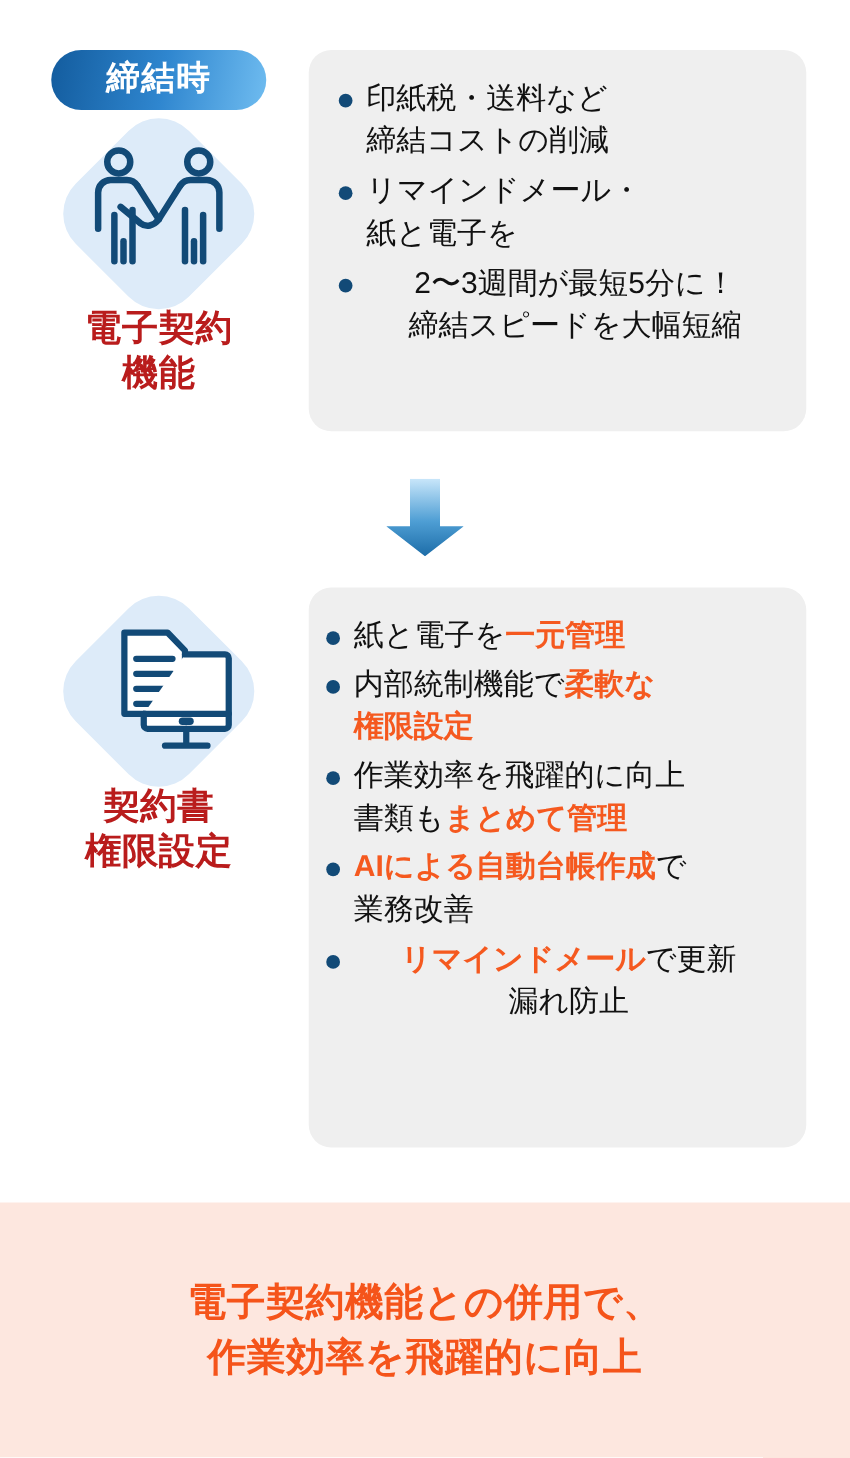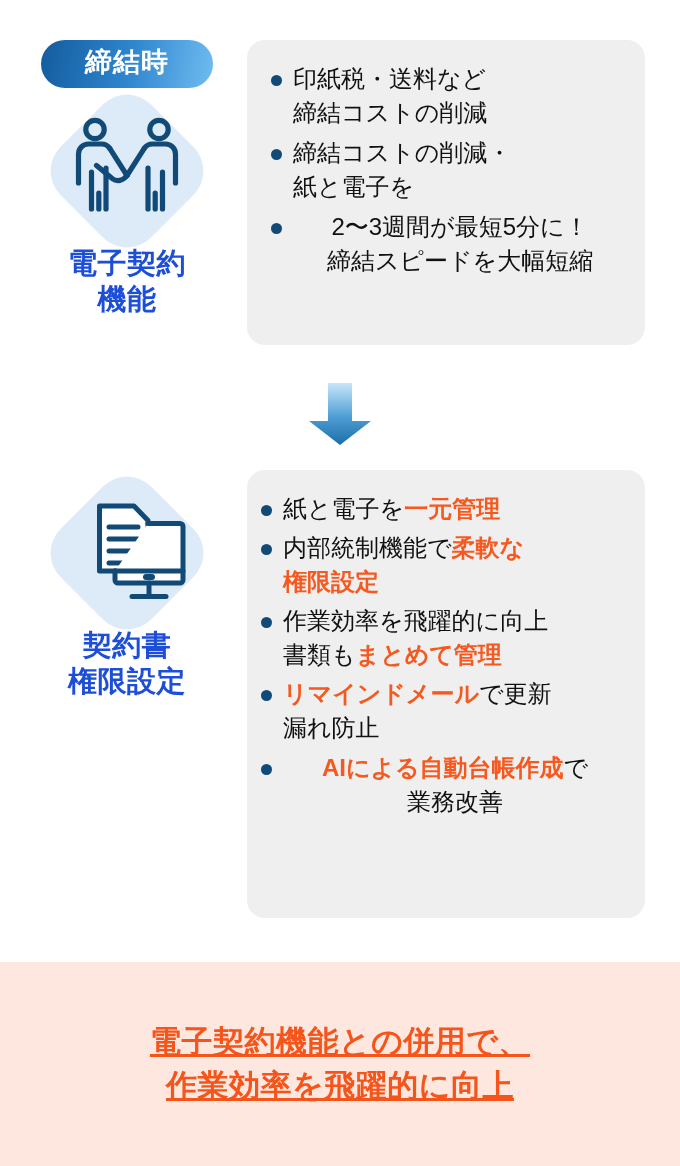--- a/index.html
+++ b/index.html
@@ -76,21 +76,21 @@
   .icon-art {
     position: absolute;
     left: 50%;
     top: 50%;
     transform: translate(-50%, -50%);
   }
 
   .feature-label {
     font-size: 29px;
     font-weight: bold;
-    color: #1d4ed8;
+    color: #b91c1c;
     line-height: 1.24;
     letter-spacing: 0.5px;
   }
   .feature-label span { display: block; }
 
   
   .card {
     position: absolute;
     left: 247px;
     top: 0;
@@ -205,21 +205,21 @@
 
       <div class="feature-label">
         <span>電子契約</span>
         <span>機能</span>
       </div>
     </div>
 
     <div class="card" id="card-sign">
       <ul class="bullets">
         <li><span>印紙税・送料など</span><br><span>締結コストの削減</span></li>
-        <li><span>締結コストの削減・</span><br><span>紙と電子を</span></li>
+        <li><span>リマインドメール・</span><br><span>紙と電子を</span></li>
         <li><span>2〜3週間が最短5分に！</span><br><span>締結スピードを大幅短縮</span></li>
       </ul>
     </div>
   </div>
 
   <div class="arrow-wrap">
     <svg class="arrow-svg" width="62" height="62" viewBox="0 0 62 62">
       <defs>
         <linearGradient id="arrowGrad" x1="0" y1="0" x2="0" y2="1">
           <stop offset="0%" stop-color="#C8E6FA"></stop>
@@ -257,26 +257,26 @@
         <span>契約書</span>
         <span>権限設定</span>
       </div>
     </div>
 
     <div class="card" id="card-manage">
       <ul class="bullets">
         <li><span>紙と電子を</span><span class="hl">一元管理</span></li>
         <li><span>内部統制機能で</span><span class="hl">柔軟な</span><br><span class="hl">権限設定</span></li>
         <li><span>作業効率を飛躍的に向上</span><br><span>書類も</span><span class="hl">まとめて管理</span></li>
+        <li><span class="hl">AIによる自動台帳作成</span><span>で</span><br><span>業務改善</span></li>
         <li><span class="hl">リマインドメール</span><span>で更新</span><br><span>漏れ防止</span></li>
-        <li><span class="hl">AIによる自動台帳作成</span><span>で</span><br><span>業務改善</span></li>
       </ul>
     </div>
   </div>
 
   <div class="banner" style="background: rgb(253, 231, 223);">
-    <div class="banner-text" style="color: rgb(245, 84, 26); text-decoration: underline;">
+    <div class="banner-text" style="color: rgb(245, 84, 26);">
       <span>電子契約機能との併用で、</span>
       <span>作業効率を飛躍的に向上</span>
     </div>
   </div>
 
 </div>
 
 </body></html>

